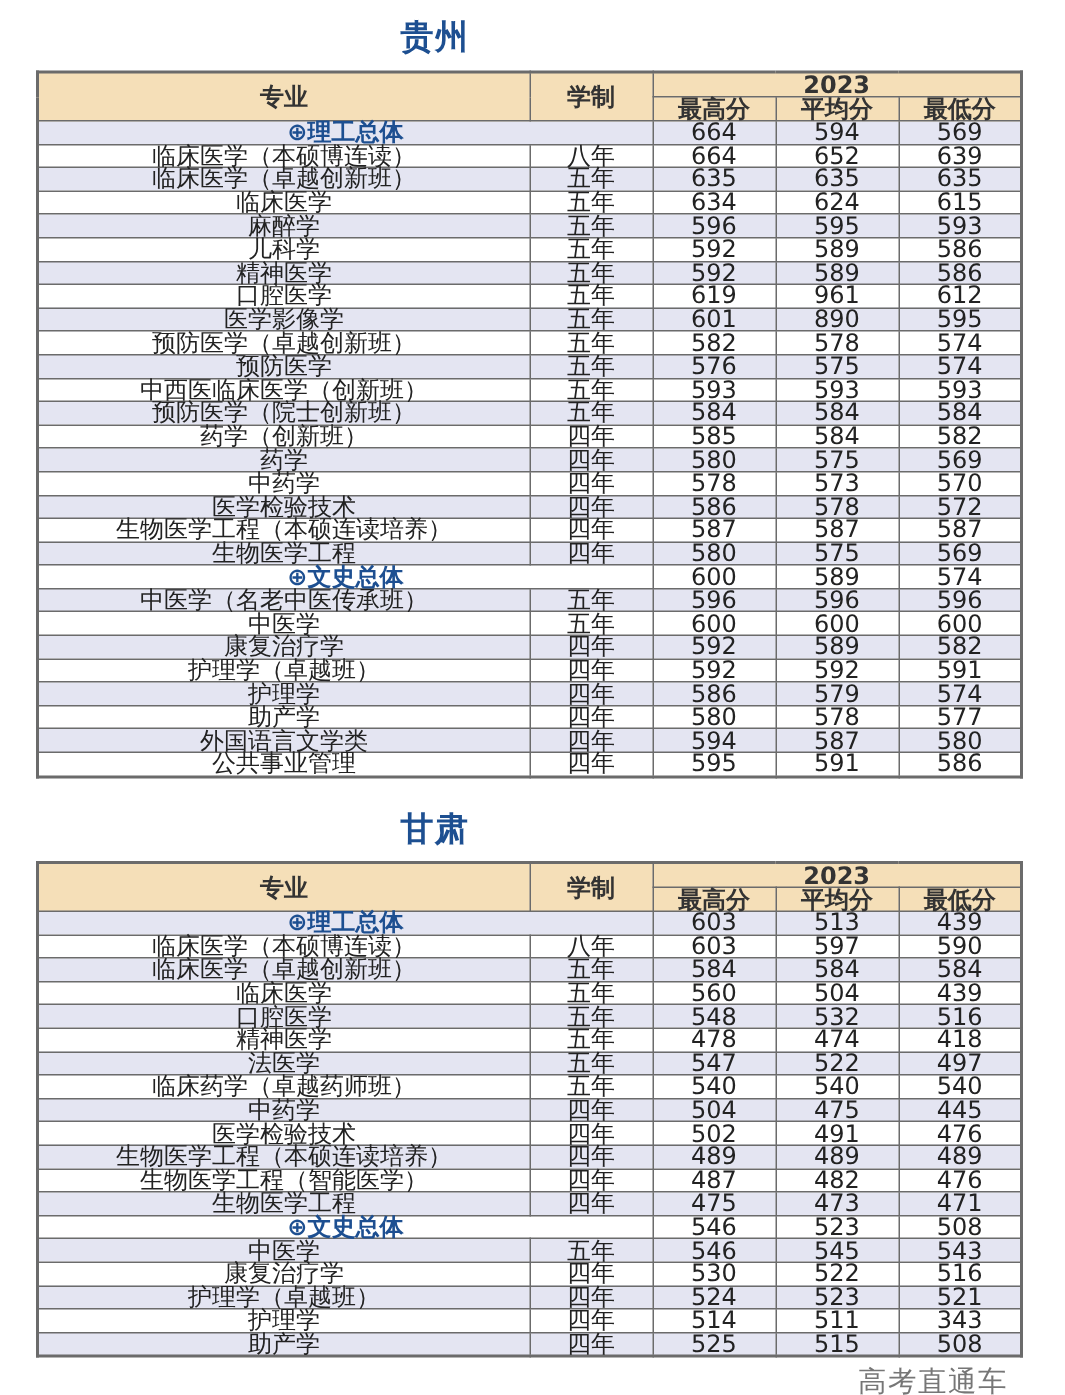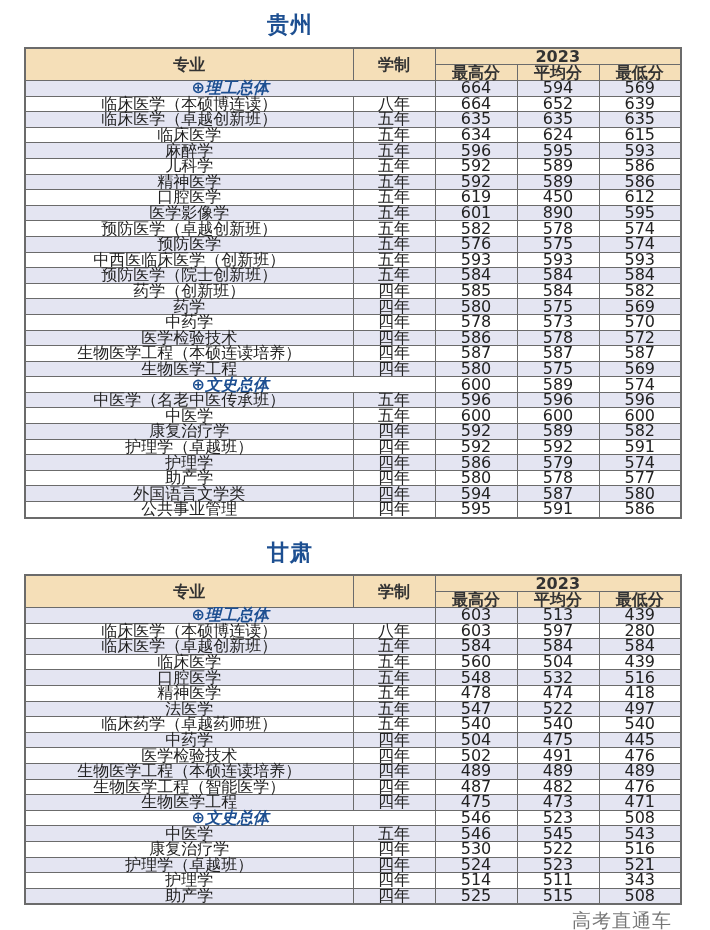--- a/index.html
+++ b/index.html
@@ -5,21 +5,21 @@
   html, body { margin: 0; padding: 0; background: #ffffff; }
   body { width: 710px; height: 930px; position: relative; font-family: "DejaVu Sans", "Liberation Sans", sans-serif; color: #222; overflow: hidden; }
   .region-title { position: absolute; left: 0; width: 580px; text-align: center; font-size: 22px; font-weight: bold; color: #1d4f91; letter-spacing: 1px; }
   table.scores { position: absolute; left: 24px; width: 658px; border-collapse: collapse; table-layout: fixed; font-size: 16px; }
   table.scores td, table.scores th { border: 1px solid #6b6b6b; text-align: center; padding: 0; height: 14.6px; line-height: 14px; font-weight: normal; }
   table.scores thead th { background: #f5dfb8; color: #333; font-weight: bold; }
   table.scores thead tr.h1 th { height: 15px; }
   table.scores thead tr.h2 th { height: 15px; }
   table.scores tbody tr:nth-child(odd) td { background: #e4e5f2; }
   table.scores tbody tr:nth-child(even) td { background: #ffffff; }
-  table.scores tbody tr.group td.label { color: #1d4f91; font-weight: bold; font-style: italic; }
+  table.scores tbody tr.group td.label { color: #1d4f91; font-weight: bold; }
   table.scores { border: 2px solid #6b6b6b; }
   .col-major { width: 328px; }
   .col-dur { width: 82px; }
   .col-num { width: 82px; }
   .watermark { position: absolute; left: 572px; top: 876px; font-size: 19px; color: #555; opacity: 0.8; letter-spacing: 1px; margin-top: 32px; }
 </style>
 </head>
 <body>
 
 <div class="region-title" style="top:10px;">贵州</div>
@@ -89,21 +89,21 @@
         <td>精神医学</td>
         <td>五年</td>
         <td>592</td>
         <td>589</td>
         <td>586</td>
       </tr>
       <tr>
         <td>口腔医学</td>
         <td>五年</td>
         <td>619</td>
-        <td>450</td>
+        <td>961</td>
         <td>612</td>
       </tr>
       <tr>
         <td>医学影像学</td>
         <td>五年</td>
         <td>601</td>
         <td>890</td>
         <td>595</td>
       </tr>
       <tr>
@@ -267,21 +267,21 @@
         <td colspan="2" class="label">⊕理工总体</td>
         <td>603</td>
         <td>513</td>
         <td>439</td>
       </tr>
       <tr>
         <td>临床医学（本硕博连读）</td>
         <td>八年</td>
         <td>603</td>
         <td>597</td>
-        <td>280</td>
+        <td>590</td>
       </tr>
       <tr>
         <td>临床医学（卓越创新班）</td>
         <td>五年</td>
         <td>584</td>
         <td>584</td>
         <td>584</td>
       </tr>
       <tr>
         <td>临床医学</td>

